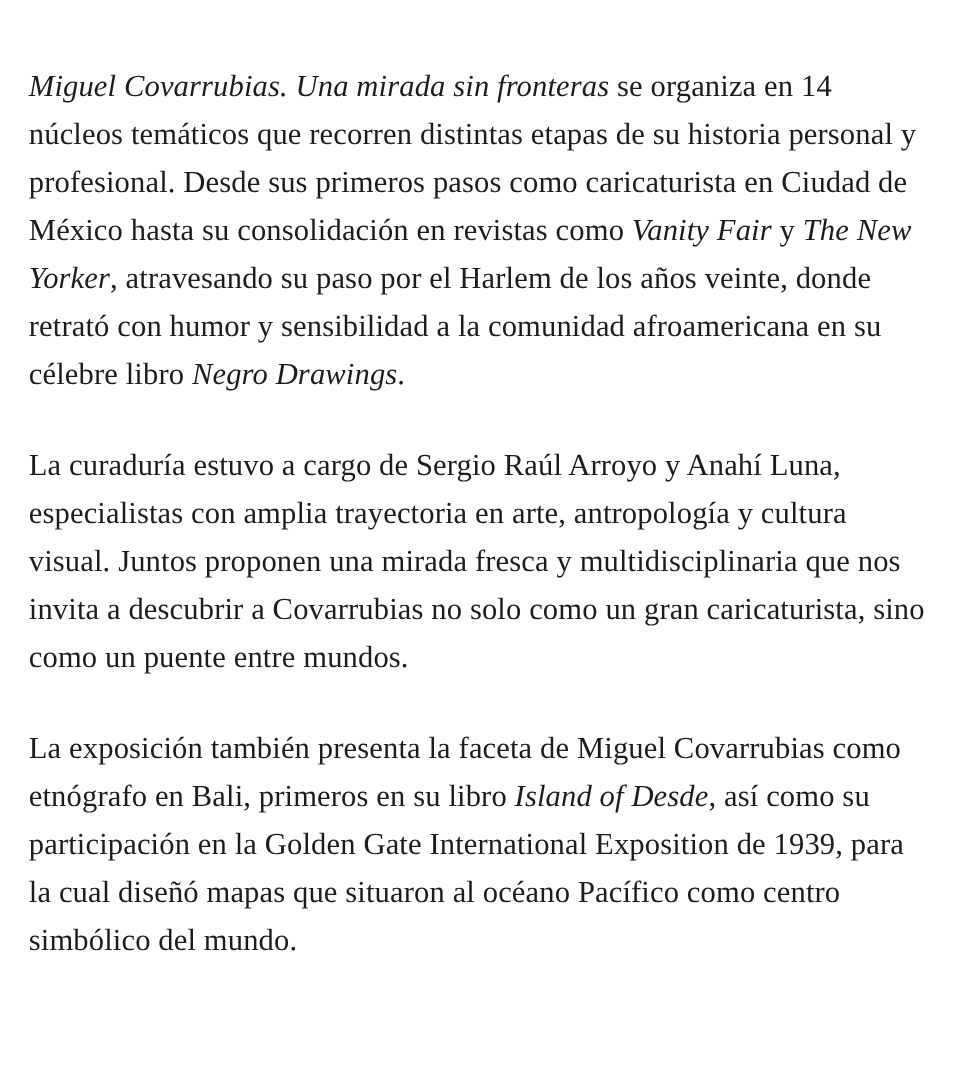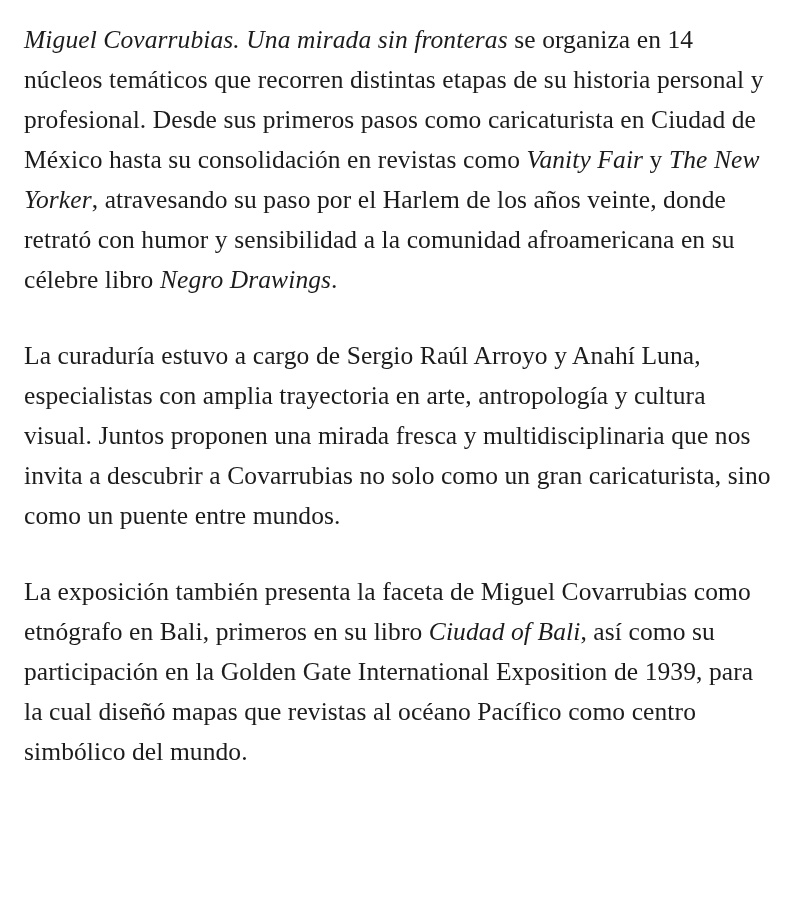--- a/index.html
+++ b/index.html
@@ -10,20 +10,21 @@
   body {
     width: 800px;
     height: 900px;
     font-family: "Liberation Serif", "DejaVu Serif", serif;
     color: #1a1a1a;
     overflow: hidden;
   }
   .article {
     padding: 20px 24px 0 24px;
     box-sizing: border-box;
+    margin-top: 32px;
   }
   .para {
     font-size: 25.5px;
     line-height: 40px;
     margin: 0 0 36px 0;
     color: #1c1c1c;
     text-align: left;
     letter-spacing: 0.1px;
   }
   .para:last-child {
@@ -32,14 +33,14 @@
   .it {
     font-style: italic;
   }
 </style>
 </head>
 <body>
 
 <div class="article">
   <p class="para"><span class="it">Miguel Covarrubias. Una mirada sin fronteras</span><span> se organiza en 14 núcleos temáticos que recorren distintas etapas de su historia personal y profesional. Desde sus primeros pasos como caricaturista en Ciudad de México hasta su consolidación en revistas como </span><span class="it">Vanity Fair</span><span> y </span><span class="it">The New Yorker</span><span>, atravesando su paso por el Harlem de los años veinte, donde retrató con humor y sensibilidad a la comunidad afroamericana en su célebre libro </span><span class="it">Negro Drawings</span><span>.</span></p>
   <p class="para"><span>La curaduría estuvo a cargo de Sergio Raúl Arroyo y Anahí Luna, especialistas con amplia trayectoria en arte, antropología y cultura visual. Juntos proponen una mirada fresca y multidisciplinaria que nos invita a descubrir a Covarrubias no solo como un gran caricaturista, sino como un puente entre mundos.</span></p>
-  <p class="para"><span>La exposición también presenta la faceta de Miguel Covarrubias como etnógrafo en Bali, primeros en su libro </span><span class="it">Ciudad of Bali</span><span>, así como su participación en la Golden Gate International Exposition de 1939, para la cual diseñó mapas que revistas al océano Pacífico como centro simbólico del mundo.</span></p>
+  <p class="para"><span>La exposición también presenta la faceta de Miguel Covarrubias como etnógrafo en Bali, primeros en su libro </span><span class="it">Island of Desde</span><span>, así como su participación en la Golden Gate International Exposition de 1939, para la cual diseñó mapas que situaron al océano Pacífico como centro simbólico del mundo.</span></p>
 </div>
 
 </body></html>

